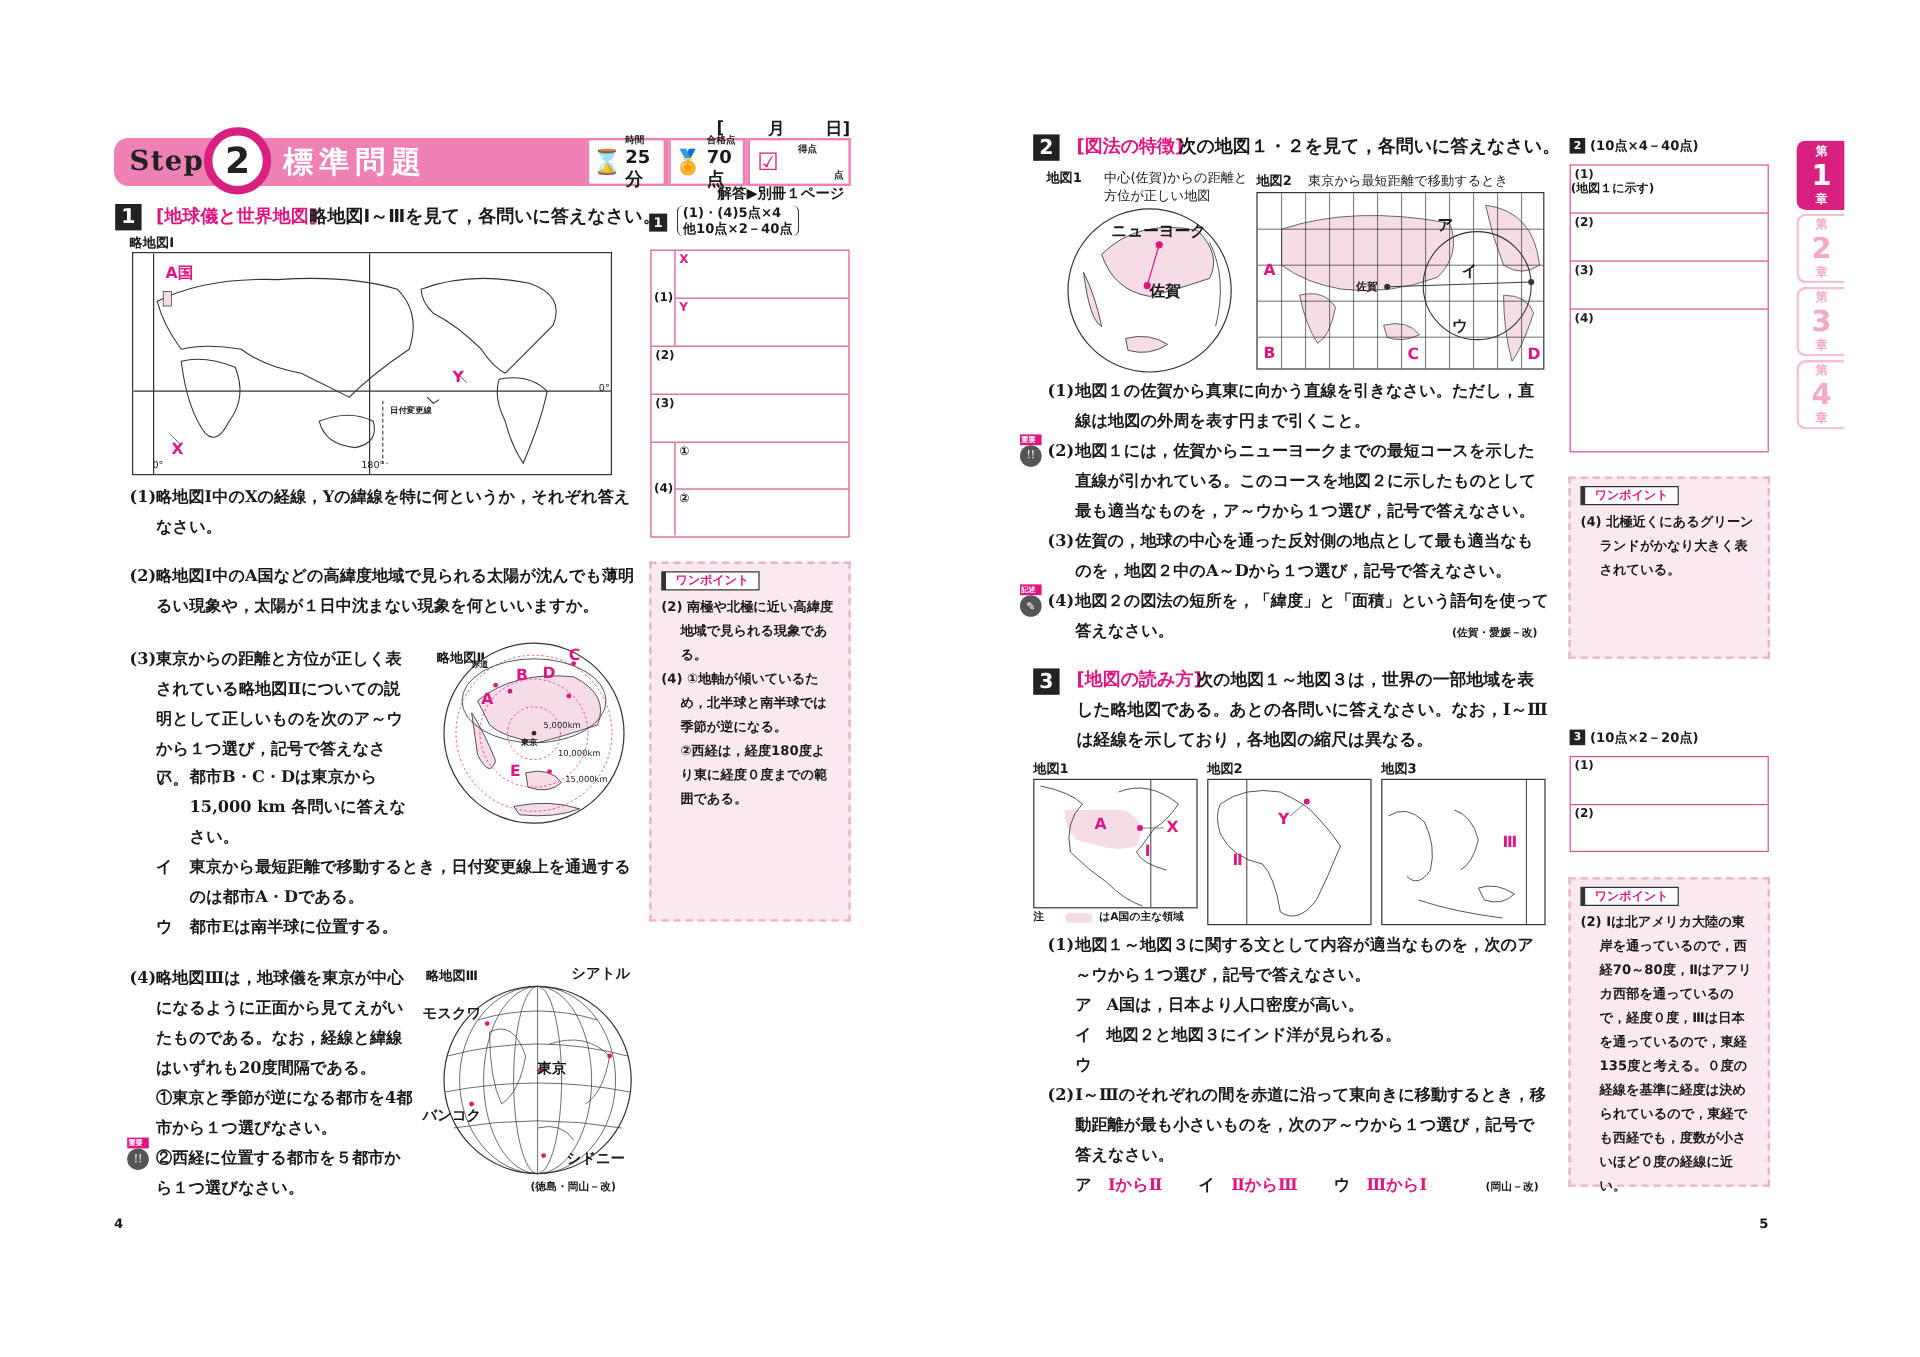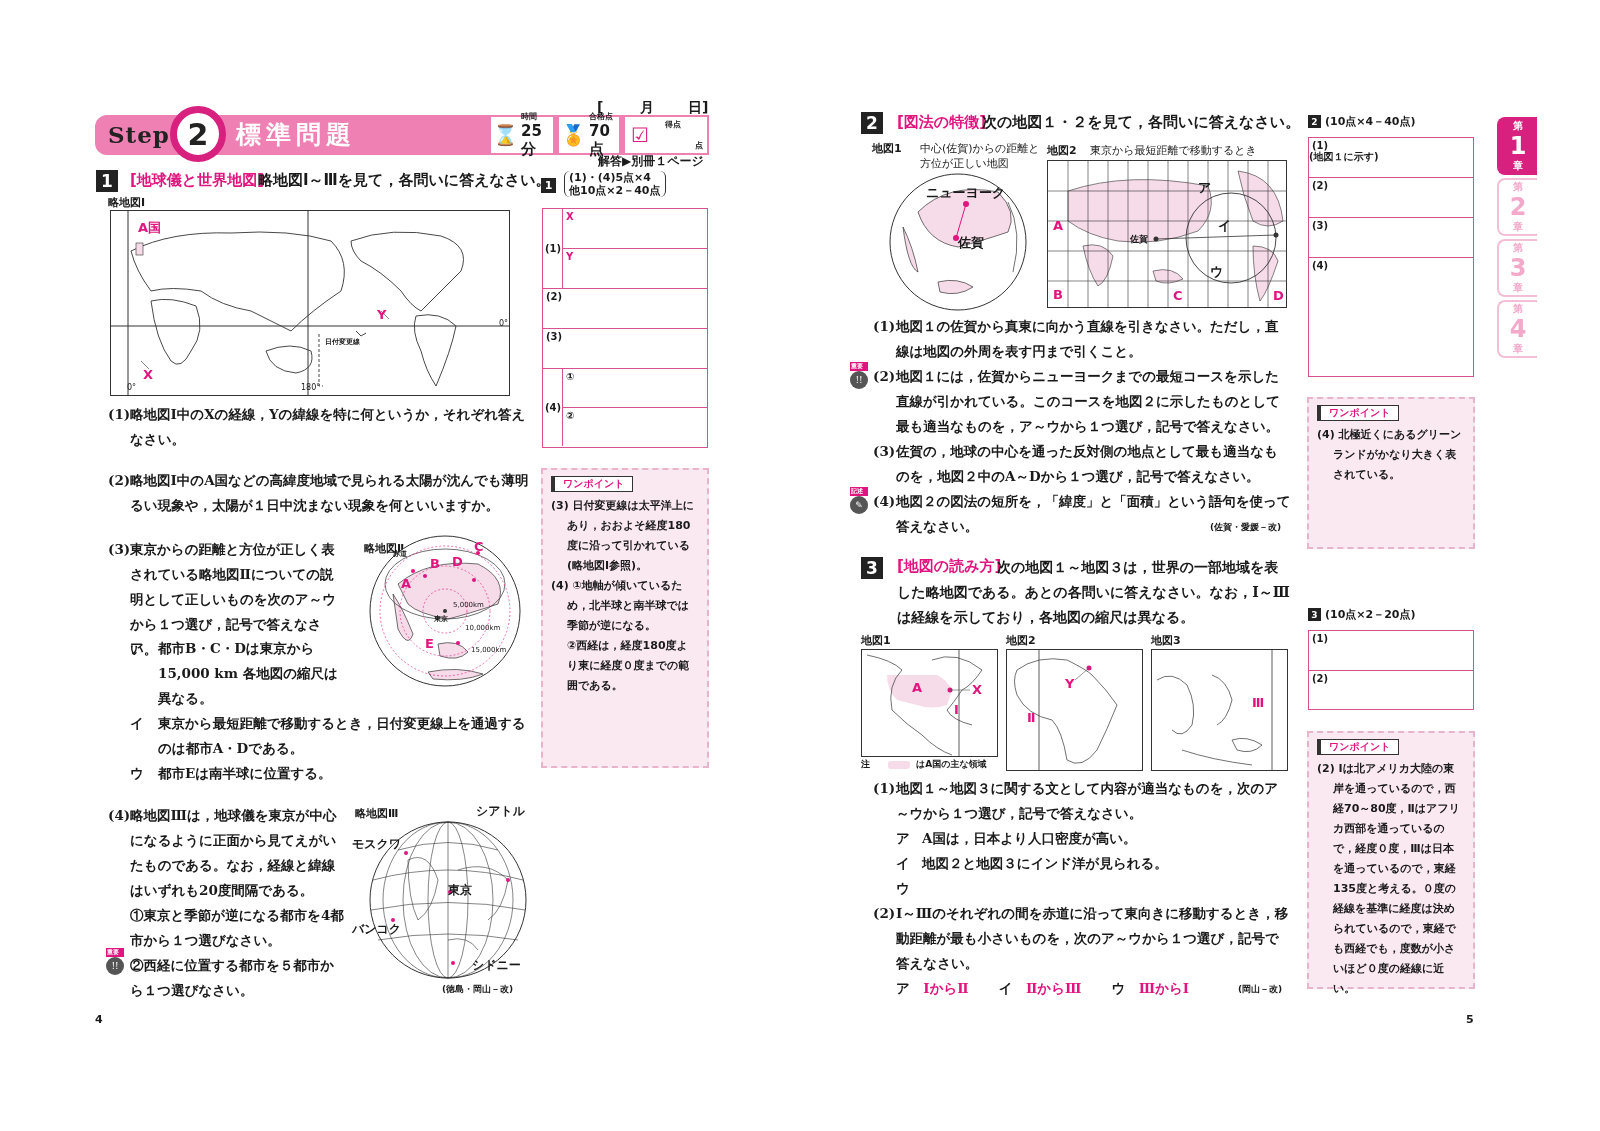--- a/index.html
+++ b/index.html
@@ -111,21 +111,21 @@
   <div class="abs body" style="left:130px;top:402px;width:400px">略地図Ⅰ中のXの経線，Yの緯線を特に何というか，それぞれ答えなさい。</div>
 
   <div class="abs body" style="left:108px;top:468px">(2)</div>
   <div class="abs body" style="left:130px;top:468px;width:405px">略地図Ⅰ中のA国などの高緯度地域で見られる太陽が沈んでも薄明るい現象や，太陽が１日中沈まない現象を何といいますか。</div>
 
   <div class="abs body" style="left:108px;top:537px">(3)</div>
   <div class="abs body" style="left:130px;top:537px;width:215px">東京からの距離と方位が正しく表されている略地図Ⅱについての説明として正しいものを次のア～ウから１つ選び，記号で答えなさい。</div>
   <div class="abs body" style="left:130px;top:636px;width:405px">
     <div style="display:flex">
       <span style="width:28px">ア</span>
-      <span style="width:190px">都市B・C・Dは東京から15,000 km 各地図の縮尺は異なる。</span>
+      <span style="width:190px">都市B・C・Dは東京から15,000 km 各問いに答えなさい。</span>
     </div>
     <div style="display:flex">
       <span style="width:28px">イ</span>
       <span style="width:370px">東京から最短距離で移動するとき，日付変更線上を通過するのは都市A・Dである。</span>
     </div>
     <div style="display:flex">
       <span style="width:28px">ウ</span>
       <span>都市Eは南半球に位置する。</span>
     </div>
   </div>
@@ -232,21 +232,21 @@
           </div>
         <div style="flex:1;position:relative">
             <span class="cl">②</span>
           </div>
       </div>
     </div>
   </div>
 
   <div class="abs tip" style="left:541px;top:468px;width:168px;height:300px">
     <div class="tiptag">ワンポイント</div>
-    <p>(3) 日付変更線は太平洋上にあり，おおよそ経度180度に沿って引かれている(略地図Ⅰ参照)。</p>
+    <p>(2) 南極や北極に近い高緯度地域で見られる現象である。</p>
     <p>(4) ①地軸が傾いているため，北半球と南半球では季節が逆になる。</p>
     <p style="padding-left:24px;text-indent:0">②西経は，経度180度より東に経度０度までの範囲である。</p>
   </div>
 
   <div class="abs pg" style="left:95px;top:1013px">4</div>
 </div>
 
 <div>
 
   <div class="abs qnum" style="left:861px;top:112px">2</div>

